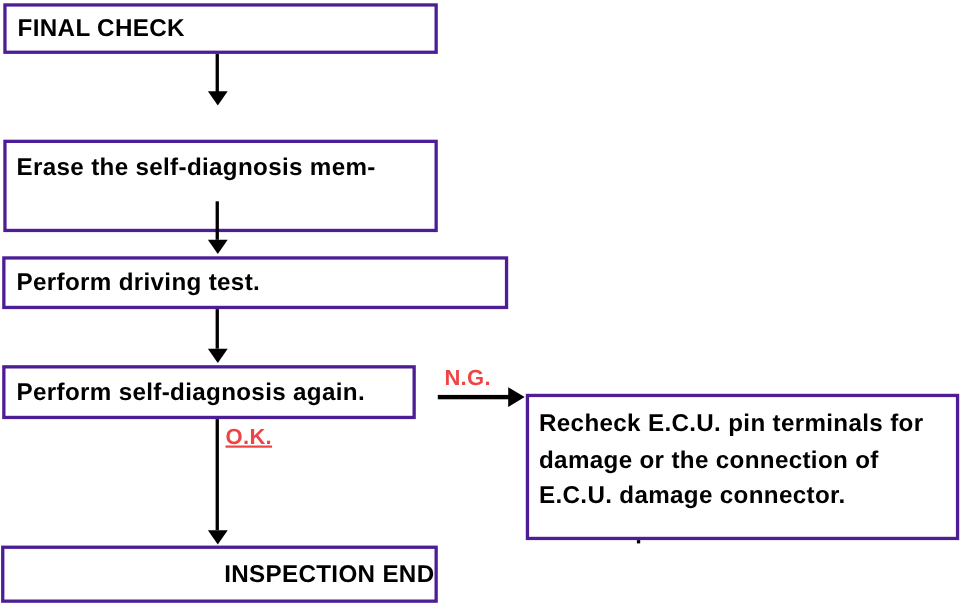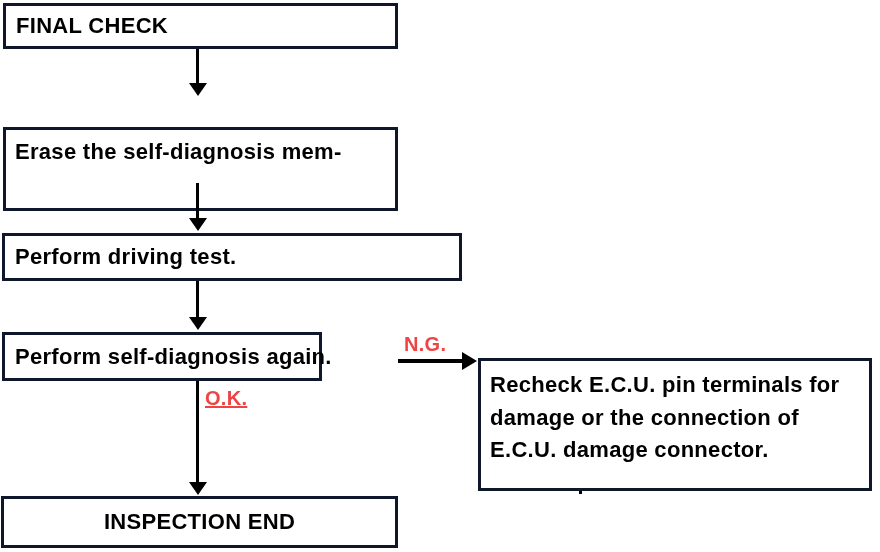--- a/index.html
+++ b/index.html
@@ -10,39 +10,39 @@
     overflow: hidden;
   }
   #canvas {
     position: relative;
     width: 880px; height: 552px;
     background: #ffffff;
   }
   .node {
     position: absolute;
     box-sizing: border-box;
-    border: 3px solid #0f172a;
+    border: 3px solid #4c1d95;
     background: #fff;
     color: #000;
     font-size: 22px;
     font-weight: bold;
     letter-spacing: 0.3px;
   }
   .node.single {
     display: flex;
     align-items: center;
     padding-left: 10px;
   }
   .node.multi {
     padding: 5px 9px;
     line-height: 33px;
     margin-top: 28px;
   }
   .node.centered {
-    justify-content: center;
+    justify-content: flex-end;
     padding-left: 0;
   }
   .line { white-space: nowrap; }
   .vshaft {
     position: absolute;
     width: 3px;
     background: #000;
   }
   .vhead {
     position: absolute;
@@ -96,21 +96,21 @@
   <div class="vshaft" style="left:196px; top:183px; height:35px;"></div>
   <div class="vhead" style="left:189px; top:218px;"></div>
 
   <div class="node single" style="left:2px; top:233px; width:460px; height:48px;">
     <span class="line">Perform driving test.</span>
   </div>
 
   <div class="vshaft" style="left:196px; top:281px; height:36px;"></div>
   <div class="vhead" style="left:189px; top:317px;"></div>
 
-  <div class="node single" style="left:2px; top:332px; width:320px; height:49px;">
+  <div class="node single" style="left:2px; top:332px; width:376px; height:49px;">
     <span class="line">Perform self-diagnosis again.</span>
   </div>
 
   <div class="edge-label" style="left:404px; top:333px;">N.G.</div>
   <div class="hshaft" style="left:398px; top:359px; width:65px;"></div>
   <div class="hhead" style="left:462px; top:352px;"></div>
 
   <div class="node multi" style="left:478px; top:330px; width:394px; height:133px; line-height:32.5px; padding-top:8px;">
     <div class="line">Recheck E.C.U. pin terminals for</div>
     <div class="line">damage or the connection of</div>

